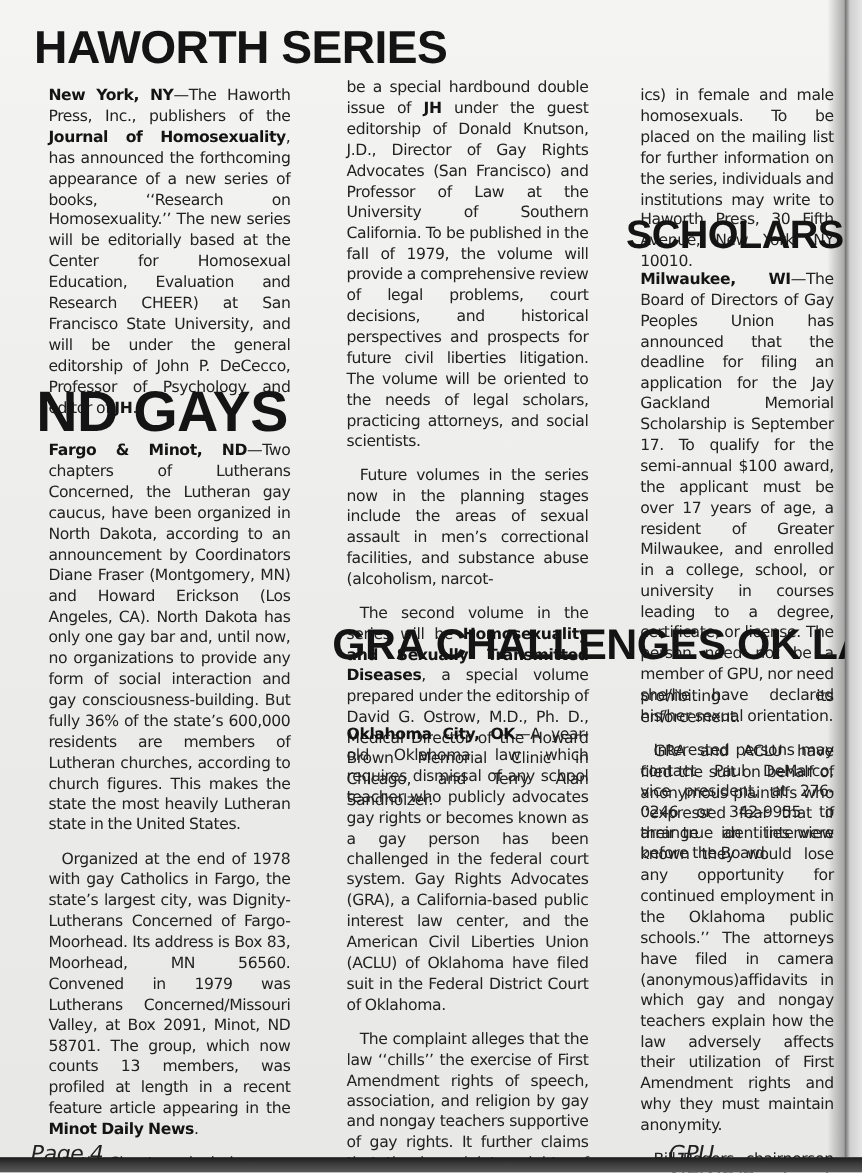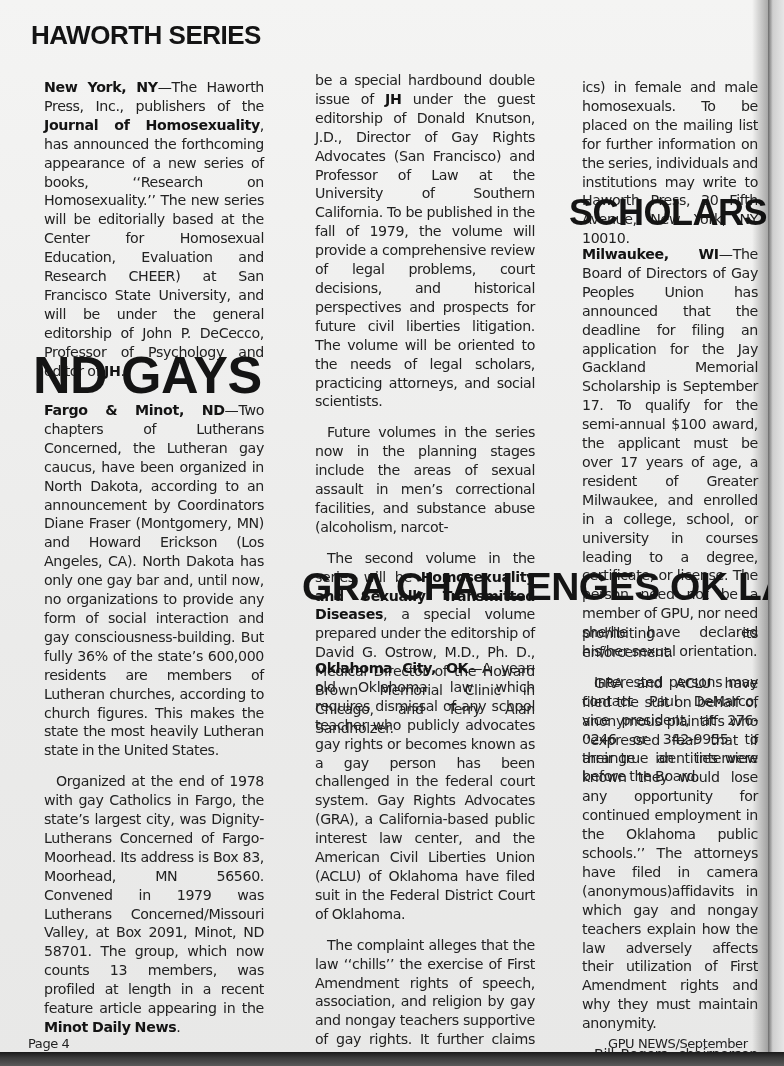--- a/index.html
+++ b/index.html
@@ -14,34 +14,34 @@
   .headline {
     position: absolute; font-family: "Liberation Sans", sans-serif; font-weight: bold;
     color: #141414; white-space: nowrap; letter-spacing: -0.5px; line-height: 1;
   }
   .col { position: absolute; font-size: 14.2px; line-height: 18.9px; text-align: justify;
     font-family: "DejaVu Sans", sans-serif; color: #222; letter-spacing: -0.35px; word-spacing: -0.5px; }
   .col p { margin: 12px; }
   .col p.indent { text-indent: 12px; }
   .col p.gap { margin-top: 8px; }
   b { font-weight: bold; color: #141414; }
-  .footer { position: absolute; font-size: 13px; color: #222; font-family: "DejaVu Sans", sans-serif; letter-spacing: -0.4px; }
+  .footer { position: absolute; font-size: 20px; color: #222; font-family: "DejaVu Sans", sans-serif; letter-spacing: -0.4px; font-style: italic; }
   .bottom-rule { position: absolute; left: 0; right: 0; top: 1052px; height: 14px;
     background: linear-gradient(180deg, #1a1a1a 0%, #3a3a3a 40%, #5a5a5a 100%); }
   .right-strip { position: absolute; left: 768px; top: 0; width: 16px; height: 1052px;
     background: linear-gradient(90deg, #6a6a6a 0%, #cfcfcf 30%, #e6e6e6 100%); }
   .fold-shadow { position: absolute; left: 752px; top: 0; width: 18px; height: 1052px;
     background: linear-gradient(90deg, rgba(0,0,0,0) 0%, rgba(0,0,0,0.35) 100%); }
 </style>
 </head>
 <body>
 
 <div class="page">
 
-  <div class="headline" style="left:31px; top:22px; font-size:26px;">HAWORTH SERIES</div>
+  <div class="headline" style="left:31px; top:22px; font-size:42px;">HAWORTH SERIES</div>
 
   <div class="col" style="left:32px; top:66px; width:244px;">
     <p><b>New York, NY</b><span>—The Haworth Press, Inc., publishers of the </span><b>Journal of Homosexuality</b><span>, has announced the forthcoming appearance of a new series of books, ‘‘Research on Homosexuality.’’ The new series will be editorially based at the Center for Homosexual Education, Evaluation and Research CHEER) at San Francisco State University, and will be under the general editorship of John P. DeCecco, Professor of Psychology and editor of </span><b>JH</b><span>.</span></p>
   </div>
 
   <div class="headline" style="left:33px; top:349px; font-size:52px;">ND GAYS</div>
 
   <div class="col" style="left:32px; top:389px; width:244px;">
     <p><b>Fargo &amp; Minot, ND</b><span>—Two chapters of Lutherans Concerned, the Lutheran gay caucus, have been organized in North Dakota, according to an announcement by Coordinators Diane Fraser (Montgomery, MN) and Howard Erickson (Los Angeles, CA). North Dakota has only one gay bar and, until now, no organizations to provide any form of social interaction and gay consciousness-building. But fully 36% of the state’s 600,000 residents are members of Lutheran churches, according to church figures. This makes the state the most heavily Lutheran state in the United States.</span></p>
     <p class="indent"><span>Organized at the end of 1978 with gay Catholics in Fargo, the state’s largest city, was Dignity-Lutherans Concerned of Fargo-Moorhead. Its address is Box 83, Moorhead, MN 56560. Convened in 1979 was Lutherans Concerned/Missouri Valley, at Box 2091, Minot, ND 58701. The group, which now counts 13 members, was profiled at length in a recent feature article appearing in the </span><b>Minot Daily News</b><span>.</span></p>

